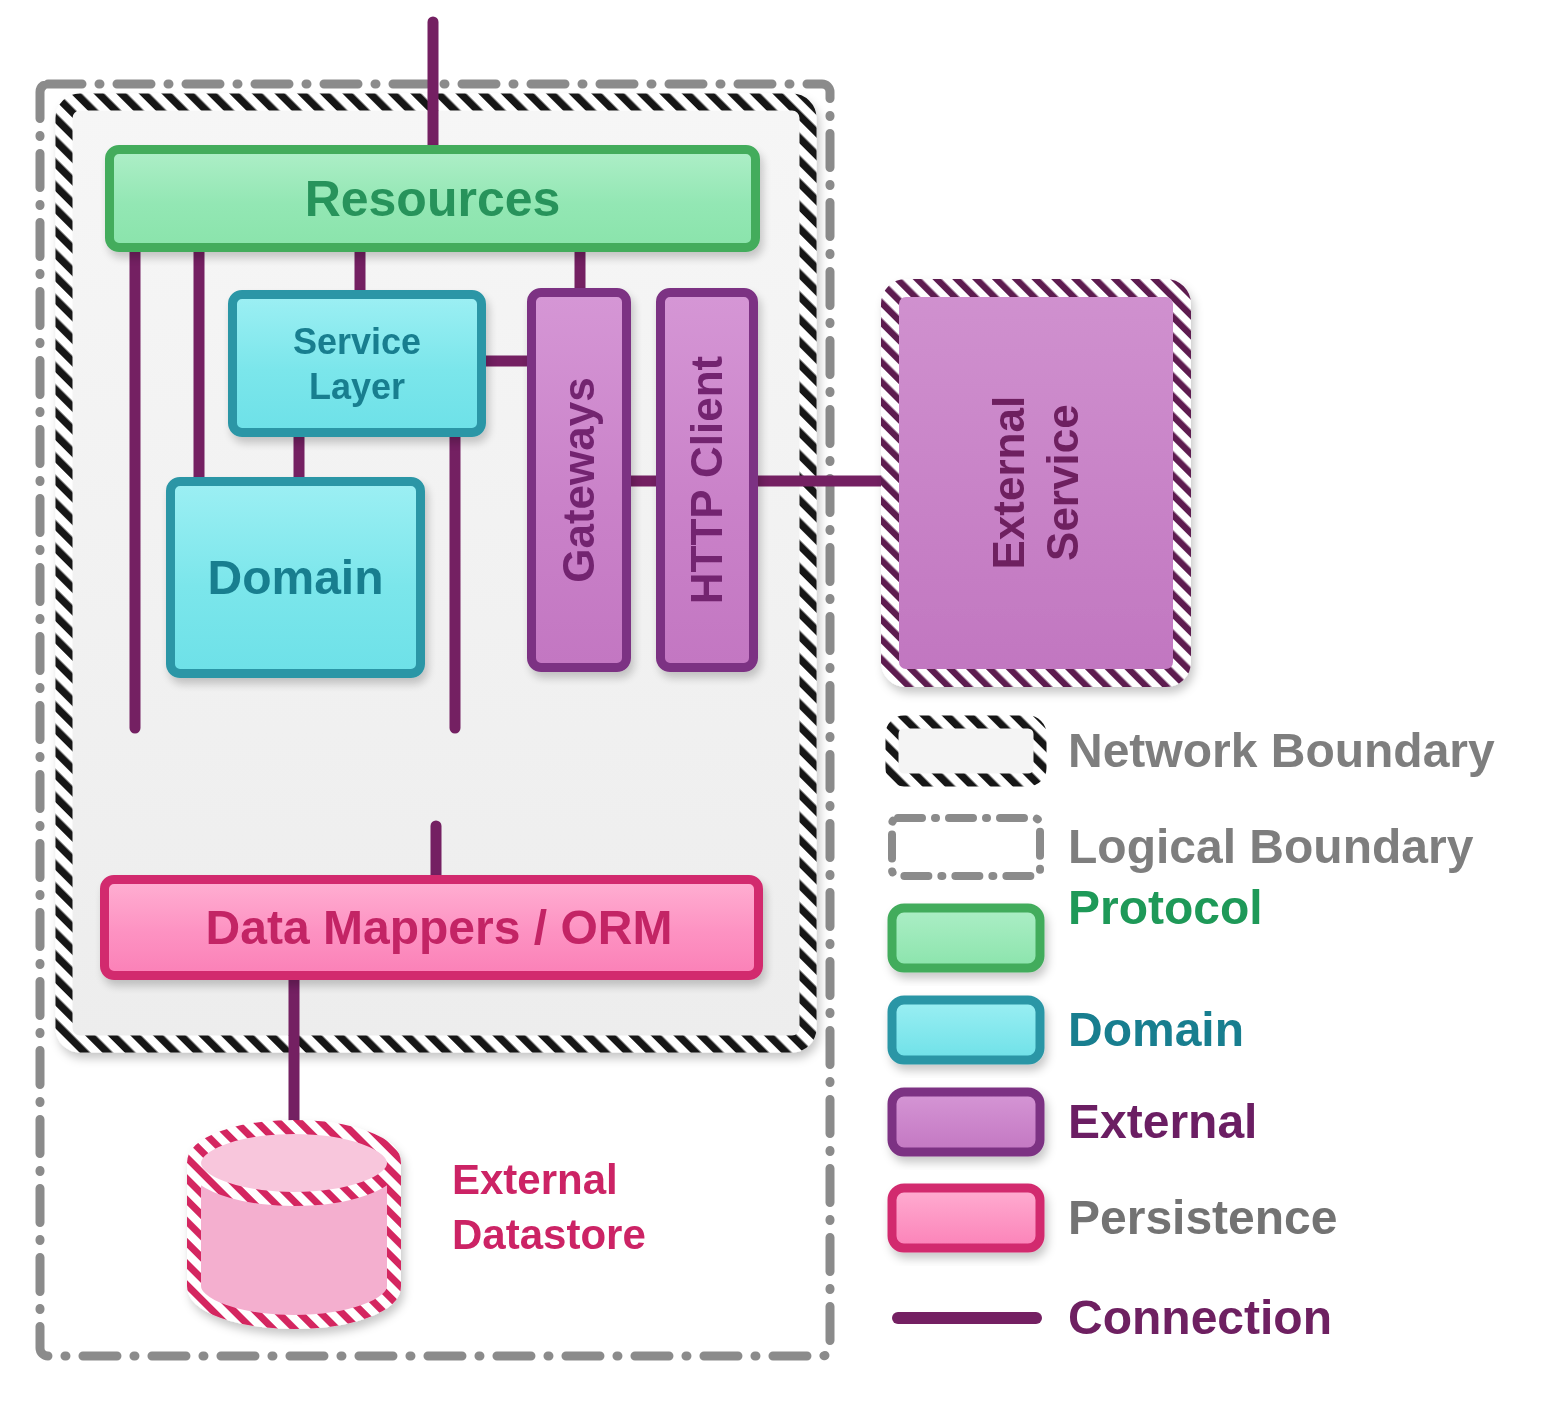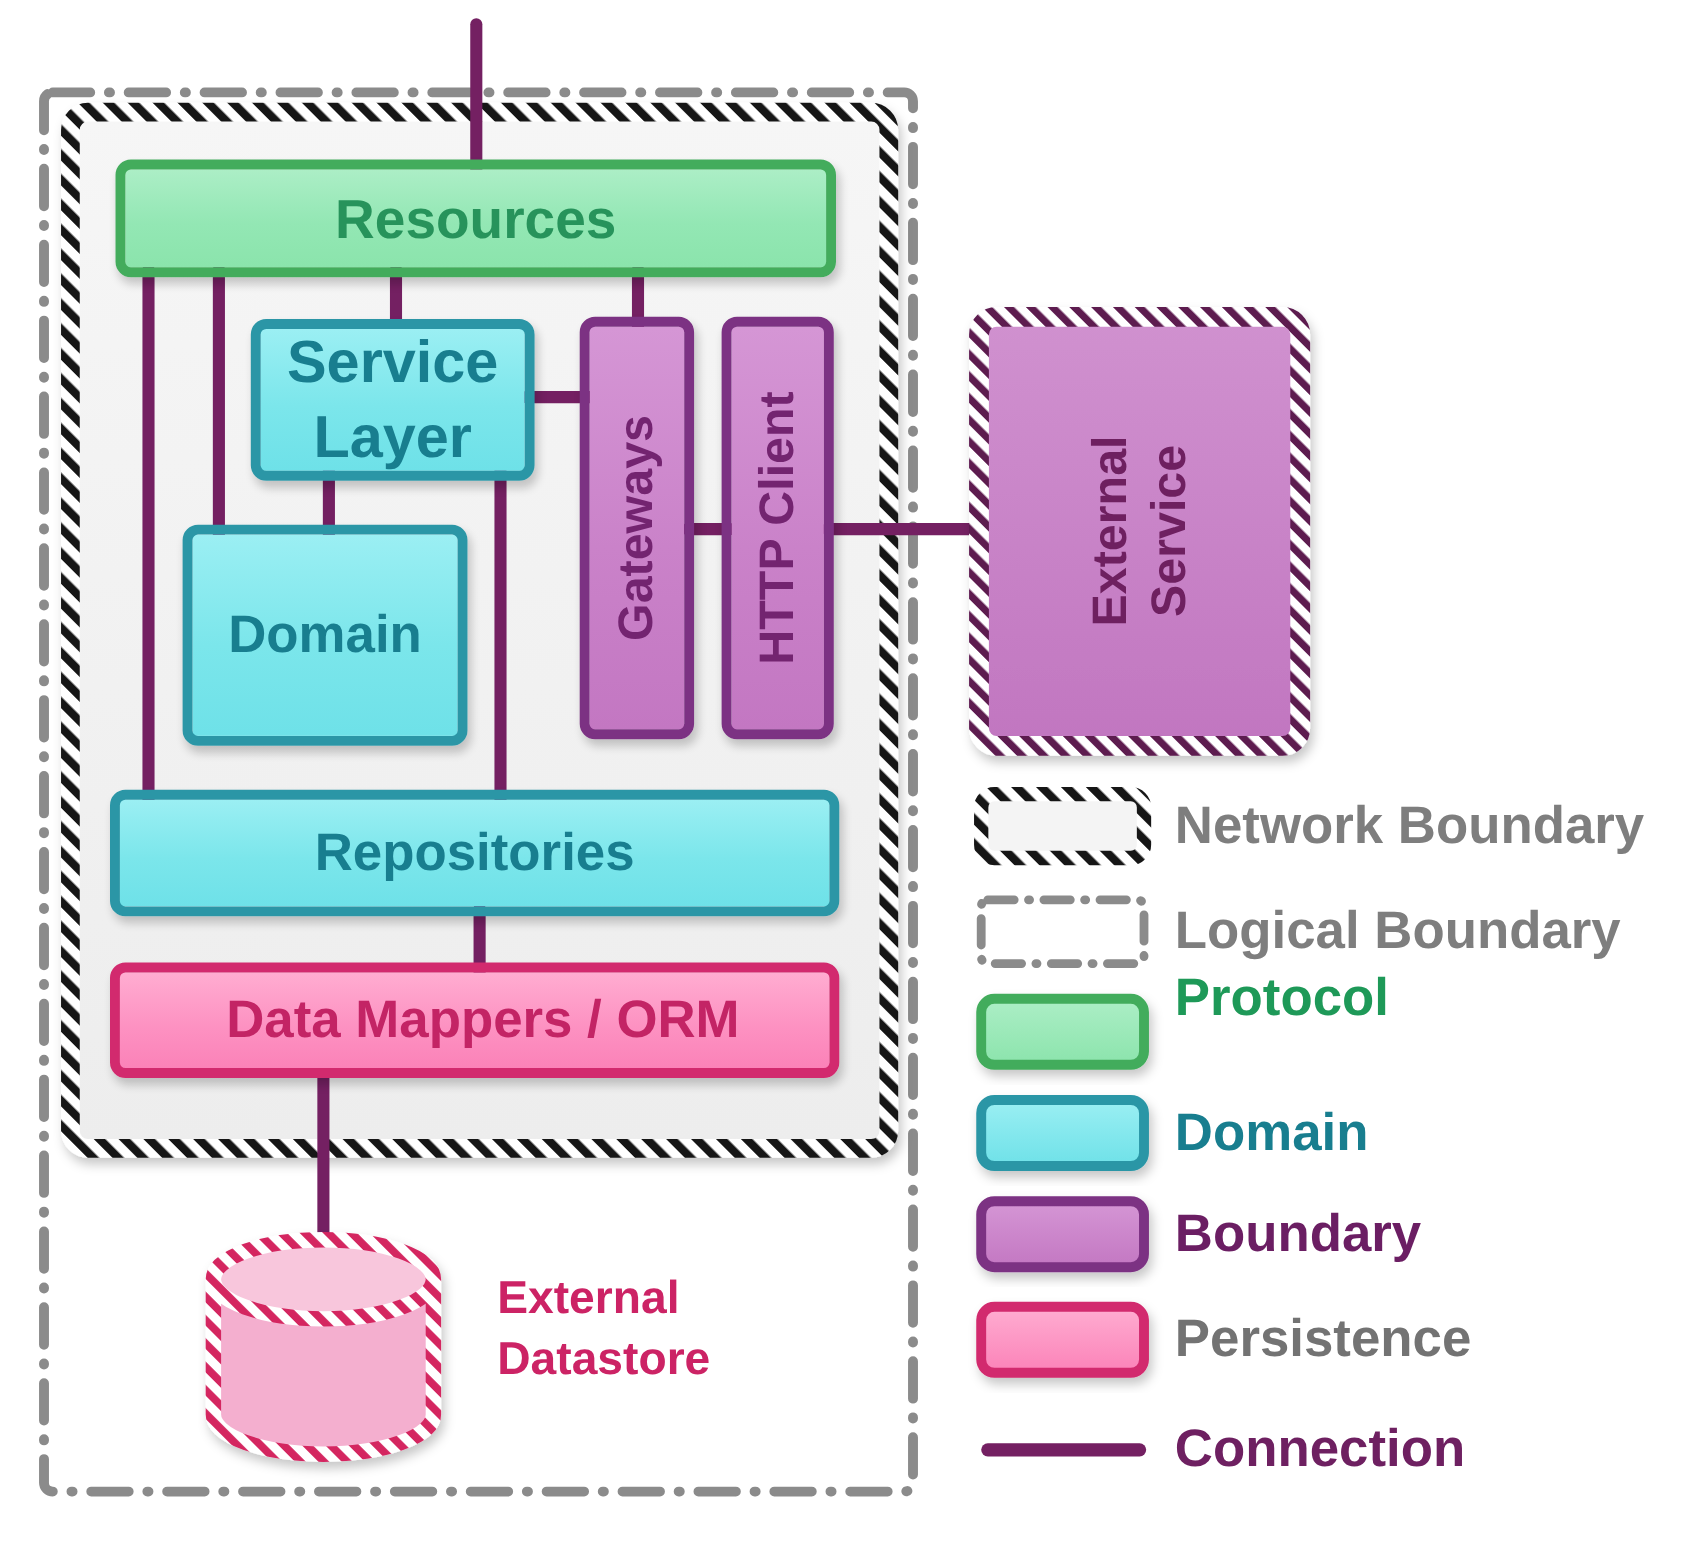--- a/index.html
+++ b/index.html
@@ -27,21 +27,21 @@
     background:linear-gradient(180deg,#D596D5 0%,#CA82C9 55%,#C377C2 100%);
     border:9px solid #7C3283;color:#732470;
   }
   .node-pink{
     background:linear-gradient(180deg,#FFADD1 0%,#FD92C2 55%,#FB82B8 100%);
     border:9px solid #D22A6E;color:#C32465;
   }
   .vtext{transform:rotate(-90deg);white-space:nowrap;}
   .vtext-wrap{transform:rotate(-90deg);width:250px;text-align:center;line-height:1.22;}
 
-  .fs50{font-size:50px;} .fs48{font-size:48px;} .fs44{font-size:44px;} .fs42{font-size:54px;}
+  .fs50{font-size:50px;} .fs48{font-size:48px;} .fs44{font-size:44px;} .fs42{font-size:36px;}
 
   
   .ext-service-text{
     position:absolute;left:890px;top:288px;width:292px;height:390px;
     display:flex;align-items:center;justify-content:center;
     font-weight:bold;color:#6E2060;
   }
 
   
   .datastore-label{
@@ -159,35 +159,32 @@
   </div>
 
   <div class="node node-purple fs44" style="left:527px;top:288px;width:104px;height:384px;">
     <span class="vtext">Gateways</span>
   </div>
 
   <div class="node node-purple fs44" style="left:656px;top:288px;width:102px;height:384px;">
     <span class="vtext">HTTP Client</span>
   </div>
 
-  <div class="node node-cyan fs48" style="left:100px;top:718px;width:663px;height:115px;">
-    <span>Repositories</span>
-  </div>
 
   <div class="node node-pink fs48" style="left:100px;top:875px;width:663px;height:105px;padding-left:15px;">
     <span>Data Mappers / ORM</span>
   </div>
 
   <div class="ext-service-text fs44">
     <span class="vtext-wrap">External Service</span>
   </div>
 
   <div class="datastore-label">External Datastore</div>
 
   <div class="legend-label lg-gray" style="top:719px;">Network Boundary</div>
   <div class="legend-label lg-gray" style="top:815px;">Logical Boundary</div>
   <div class="legend-label lg-green" style="top:876px;">Protocol</div>
   <div class="legend-label lg-teal" style="top:998px;">Domain</div>
-  <div class="legend-label lg-purple" style="top:1090px;">Boundary</div>
+  <div class="legend-label lg-purple" style="top:1090px;">External</div>
   <div class="legend-label lg-pink" style="top:1186px;">Persistence</div>
   <div class="legend-label lg-plum" style="top:1286px;">Connection</div>
 
 </div>
 
 </body></html>

